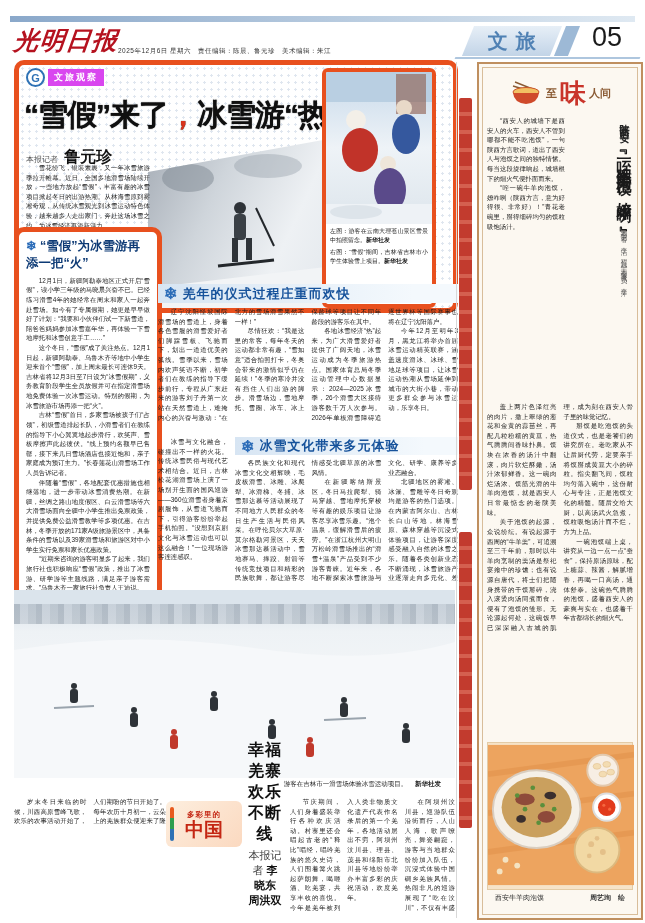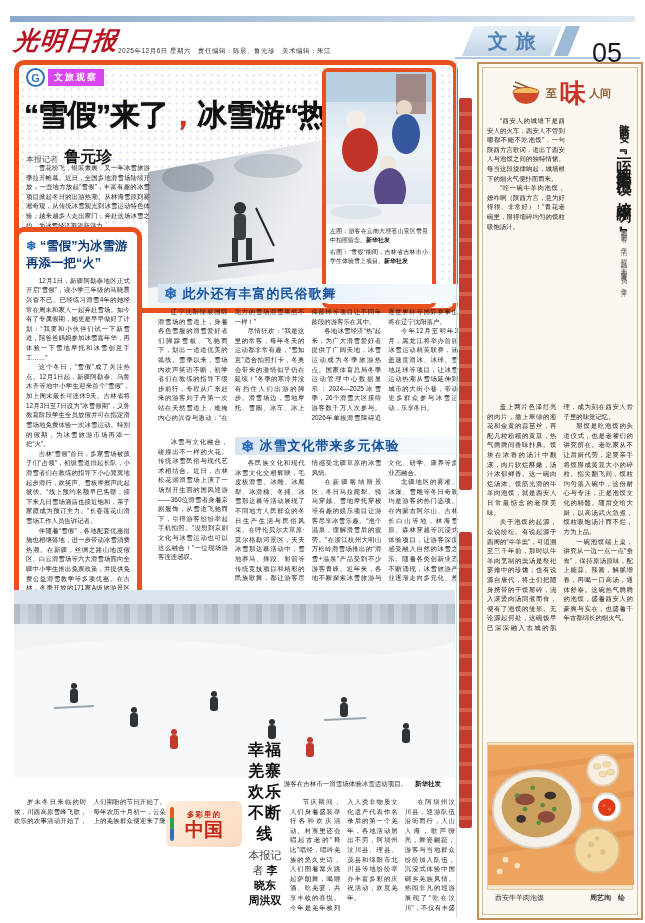--- a/index.html
+++ b/index.html
@@ -11,21 +11,21 @@
           background:linear-gradient(90deg,#8aa8ca,#c6d6e6 70%,#dfe9f2);}
   .logo{left:14px;top:24px;font-family:"Liberation Serif",serif;font-weight:bold;
         font-style:italic;font-size:25px;color:#b5121f;transform:skewX(-6deg);letter-spacing:1px;}
   .dateline{left:118px;top:47px;font-size:6.5px;color:#333;letter-spacing:.5px;}
   .sec-wenlv{left:468px;top:26px;width:88px;height:30px;background:linear-gradient(#e7eff7,#c2d4e7);
              transform:skewX(-22deg);display:flex;align-items:center;justify-content:center;}
   .sec-wenlv span{transform:skewX(22deg);font-family:"Liberation Serif",serif;font-weight:bold;
                   font-size:20px;color:#4f81b4;letter-spacing:8px;padding-left:8px;}
   .sec-slant{left:560px;top:26px;width:14px;height:30px;background:#9db9d6;transform:skewX(-22deg);}
   .sec-underline{left:455px;top:57px;width:185px;height:2px;background:#aec6de;transform:skewX(-22deg);}
-  .pagenum{left:592px;top:38px;font-size:27px;color:#1a1a1a;font-family:"Liberation Sans",sans-serif;}
+  .pagenum{left:592px;top:22px;font-size:27px;color:#1a1a1a;font-family:"Liberation Sans",sans-serif;}
   
   .feature{left:14px;top:60px;width:444px;height:253px;border:5px solid #e8501e;border-radius:10px;
            box-sizing:border-box;background:#fff;
            background-image:radial-gradient(#dfe6ef 1px,transparent 1.2px);background-size:7px 7px;}
   .gl-badge{left:26px;top:68px;display:flex;align-items:center;gap:3px;}
   .gl-circle{width:15px;height:15px;border:2px solid #2f72b5;border-radius:50%;color:#2f72b5;
              font-weight:bold;font-size:11px;display:flex;align-items:center;justify-content:center;background:#fff;}
   .gl-text{background:#d946ef;color:#fff;font-size:9px;font-weight:bold;padding:2px 6px;letter-spacing:2px;}
   .headline{left:24px;top:95px;width:320px;font-size:30px;font-weight:900;color:#101010;
             letter-spacing:-1px;white-space:nowrap;text-shadow:0 0 1px #000;}
@@ -36,21 +36,21 @@
   .mid-photo{left:148px;top:138px;width:186px;height:170px;overflow:hidden;
              clip-path:polygon(0 20%,100% 0,100% 100%,0 100%);
              background:linear-gradient(115deg,#a6adb6,#cfd5db 35%,#eef1f4 70%,#e2e7ec);}
   .right-photo-box{left:322px;top:68px;width:114px;height:240px;border:4px solid #e8501e;border-radius:6px;
                    box-sizing:border-box;background:#fff;overflow:hidden;}
   .right-photo{width:100%;height:152px;background:linear-gradient(#cfdeed 10%,#eef3f7 50%,#dde5ec);}
   .photo-caps{padding:3px 4px;font-size:6px;line-height:1.55;text-align:justify;color:#222;}
   .photo-caps p{margin:0 0 2px 0;}
   .photo-caps .credit{font-weight:bold;}
   
-  .left-box{left:14px;top:227px;width:128px;height:378px;border:5px solid #e8501e;border-radius:10px;
+  .left-box{left:14px;top:227px;width:148px;height:378px;border:5px solid #e8501e;border-radius:10px;
             box-sizing:border-box;background:#fff;padding:6px 7px;overflow:hidden;}
   .left-title{font-size:12.5px;font-weight:900;color:#0d3a75;line-height:1.35;margin-bottom:4px;}
   .snow{color:#2b6cb8;font-weight:bold;}
   
   .f6{font-size:6.4px;line-height:1.5;color:#1c1c1c;}
   .cols p,.paras p{margin:0;text-indent:2em;text-align:justify;}
   
   .mid-h1{left:158px;top:284px;width:300px;height:19px;display:flex;align-items:center;gap:5px;
           background:linear-gradient(90deg,#d7e5f3,#f4f9fd 85%);padding-left:6px;box-sizing:border-box;}
   .mid-h1 .t,.mid-h2 .t{font-size:13px;font-weight:900;color:#16529b;letter-spacing:1px;}
@@ -193,21 +193,21 @@
         <p>12月1日，新疆阿勒泰地区正式开启“雪假”，读小学三年级的马晓晨兴奋不已。已经练习滑雪4年的她经常在周末和家人一起奔赴雪场。如今有了专属假期，她更是早早做好了计划：“我要和小伙伴们试一下新雪道，陪爸爸妈妈参加冰雪嘉年华，再体验一下雪地摩托和冰雪创意手工……”</p>
         <p>这个冬日，“雪假”成了关注热点。12月1日起，新疆阿勒泰、乌鲁木齐等地中小学生迎来首个“雪假”，加上周末最长可连休9天。吉林省将12月3日至7日设为“冰雪假期”，义务教育阶段学生全员放假并可在指定滑雪场地免费体验一次冰雪运动。特别的假期，为冰雪旅游市场再添一把“火”。</p>
         <p>吉林“雪假”首日，多家雪场被孩子们“占领”，初级雪道排起长队，小滑雪者们在教练的指导下小心翼翼地起步滑行，欢笑声、雪板摩擦声此起彼伏。“线上预约名额早已售罄，接下来几日雪场酒店也接近饱和，亲子家庭成为预订主力。”长春莲花山滑雪场工作人员告诉记者。</p>
         <p>伴随着“雪假”，各地配套优惠措施也相继落地，进一步带动冰雪消费热潮。在新疆，丝绸之路山地度假区、白云滑雪场等六大滑雪场面向全疆中小学生推出免票政策，并提供免费公益滑雪教学等多项优惠。在吉林，冬季开放的171家A级旅游景区中，具备条件的雪场以及39家滑雪场和旅游区对中小学生实行免票和家长优惠政策。</p>
         <p>“近期来咨询的游客明显多了起来，我们旅行社也积极响应“雪假”政策，推出了冰雪游、研学游等主题线路，满足亲子游客需求。”乌鲁木齐一家旅行社负责人王迪说。</p>
       </div>
   </div>
 
   <div class="abs mid-h1">
     <span class="snow">❄</span>
-    <span class="t">此外还有丰富的民俗歌舞</span>
+    <span class="t">羌年的仪式过程庄重而欢快</span>
   </div>
   <div class="abs mid-cols-a f6 cols">
       <p>辽宁沈阳怪坡国际滑雪场的雪道上，身着各色雪服的滑雪爱好者们脚踩雪板、飞驰而下，划出一道道优美的弧线。雪季以来，雪场内欢声笑语不断，初学者们在教练的指导下缓步前行，专程从广东赶来的游客刘子丹第一次站在天然雪道上，难掩内心的兴奋与激动：“在北方的雪场滑雪果然不一样！”</p>
       <p>尽情狂欢：“我是这里的常客，每年冬天的运动都非常有趣，“雪如意”适合拍照打卡，冬奥会带来的激情似乎仍在延续！”冬季的寒冷并没有挡住人们出游的脚步。滑雪场边，雪地摩托、雪圈、冰车、冰上保龄球等项目让不同年龄段的游客乐在其中。</p>
       <p>各地冰雪经济“热”起来，为广大滑雪爱好者提供了广阔天地，冰雪运动成为冬季旅游热点。国家体育总局冬季运动管理中心数据显示：2024—2025冰雪季，26个滑雪大区接待游客数千万人次参与。2026年单板滑雪障碍追逐世界杯等国际赛事也将在辽宁沈阳落户。</p>
       <p>今年12月至明年3月，黑龙江将举办首届冰雪运动精英联赛，涵盖速度滑冰、冰球、雪地足球等项目，让冰雪运动热潮从雪场延伸到城市的大街小巷，带动更多群众参与冰雪运动，乐享冬日。</p>
     </div>
 
   <div class="abs mid-row-b">
     <div class="contcol f6 cols">

